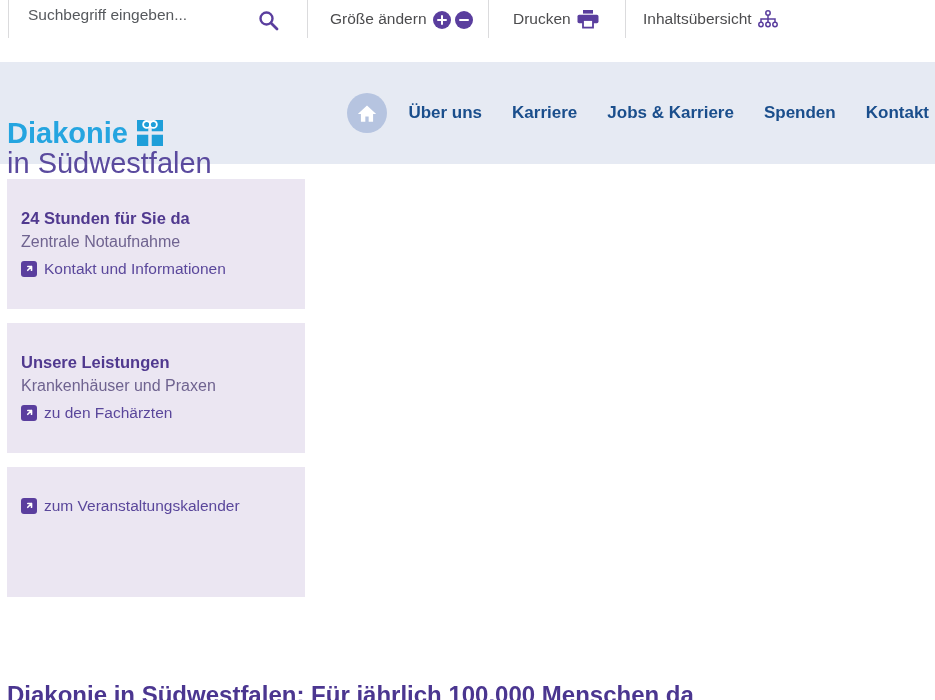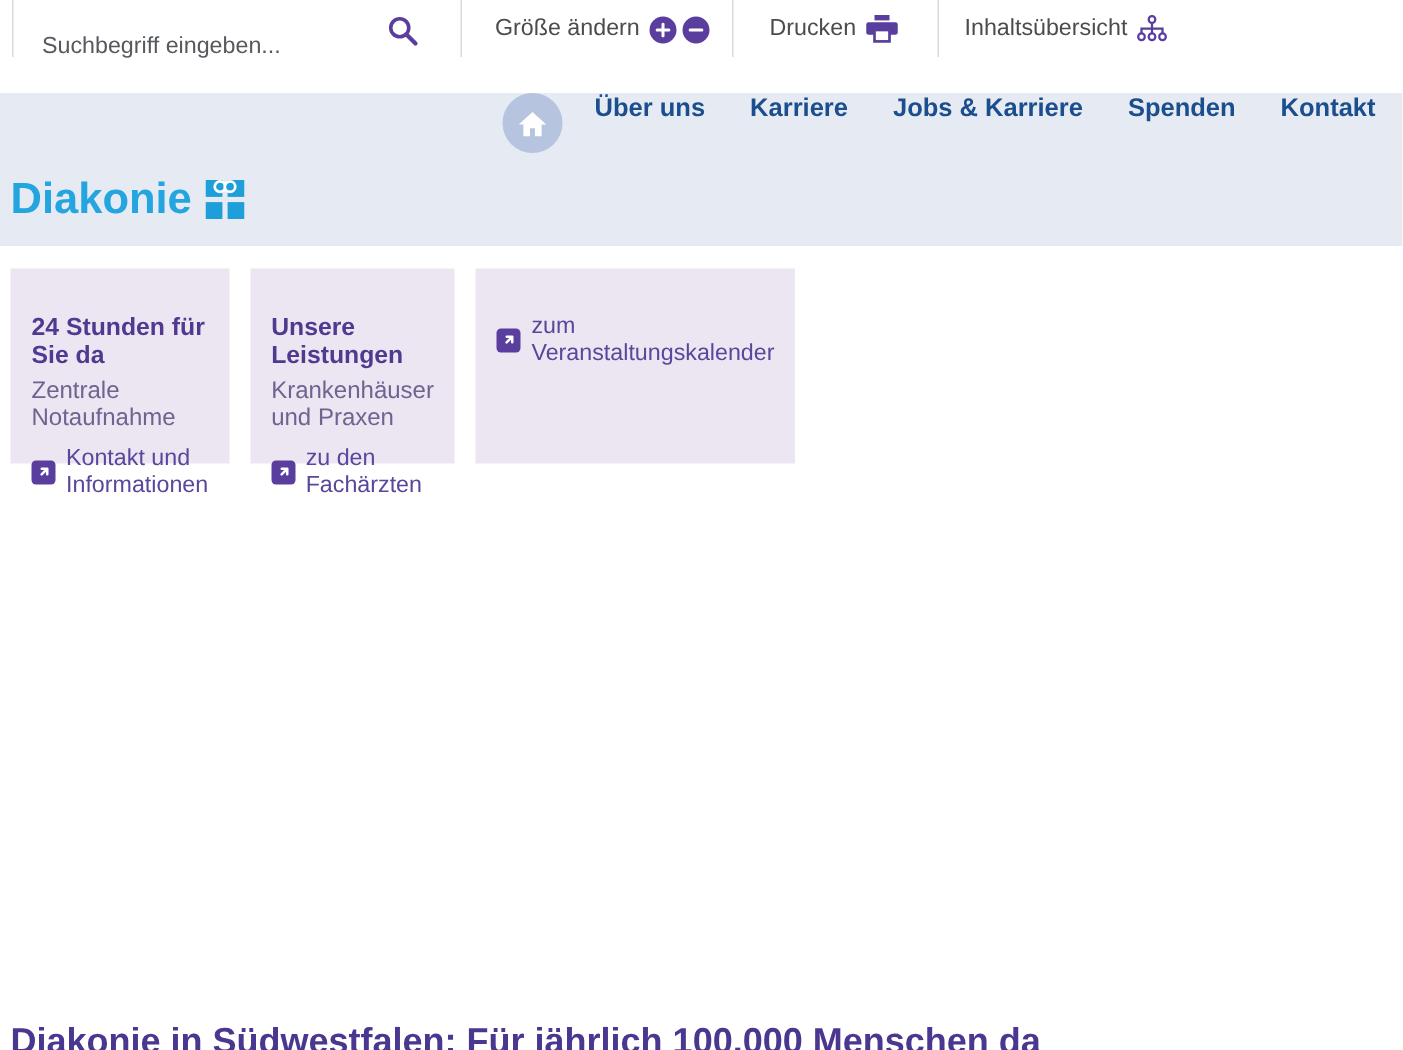--- a/index.html
+++ b/index.html
@@ -12,21 +12,21 @@
   }
 
   
   .topbar { position: absolute; left: 0; top: 0; width: 935px; height: 38px; background: #fff; }
   .tb-divider { position: absolute; top: 0; width: 1px; height: 38px; background: #dbdbdd; }
   .d1 { left: 8px; } .d2 { left: 307px; } .d3 { left: 488px; } .d4 { left: 625px; }
 
   .search-input {
     position: absolute; left: 28px; top: 1px; width: 222px; height: 28px;
     border: none; outline: none; background: transparent;
-    font: 15.5px "Liberation Sans", sans-serif; color: #0f766e; padding: 0; margin-top: 16px;
+    font: 15.5px "Liberation Sans", sans-serif; color: #0f766e; padding: 0;
   }
   .search-input::placeholder { color: #56595d; opacity: 1; }
 
   .icon-btn { background: none; border: none; padding: 0; cursor: pointer; position: absolute; }
   .search-btn { left: 257px; top: 9px; width: 24px; height: 24px; }
 
   .tb-label { position: absolute; top: 0; height: 38px; line-height: 38px;
     font-size: 15.5px; color: #4c4c4e; white-space: nowrap; }
   .lbl-size { left: 330px; }
   .lbl-print { left: 513px; cursor: pointer; }
@@ -42,31 +42,31 @@
   .printer-wrap { left: 577px; top: 10px; width: 22px; height: 19px; }
   .sitemap-wrap { left: 758px; top: 10px; width: 20px; height: 18px; }
 
   
   .header { position: absolute; left: 0; top: 62px; width: 935px; height: 102px; background: #e6eaf3; }
   .logo { position: absolute; left: 7px; top: 24px; cursor: pointer; }
   .logo-line1 { display: flex; align-items: center; gap: 9px;
     font-size: 29px; font-weight: 700; color: #25a5e0; line-height: 30px; margin-top: 32px; }
   .logo-line2 { font-size: 29px; font-weight: 400; color: #5a4a9e; line-height: 31px; }
 
-  .nav { position: absolute; right: 18px; top: 0; height: 102px;
-    display: flex; align-items: flex-start; gap: 30px; }
+  .nav { position: absolute; right: 6px; top: 0; height: 102px;
+    display: flex; align-items: center; gap: 30px; }
   .home-btn { width: 40px; height: 40px; border-radius: 50%; background: #b6c4e0;
     border: none; padding: 0; cursor: pointer; margin-right: -9px;
     display: flex; align-items: center; justify-content: center; }
   .nav-link { font-size: 17px; font-weight: 700; color: #1a4e8c;
     text-decoration: none; white-space: nowrap; cursor: pointer; }
 
   
   .cards { position: absolute; left: 7px; top: 179px; width: 298px;
-    display: flex; flex-direction: row; gap: 14px; }
+    display: flex; flex-direction: column; gap: 14px; }
   .card { background: #ebe6f2; height: 130px; padding: 30px 14px 0 14px; }
   .card-title { margin: 0 0 5px 0; font-size: 16.5px; font-weight: 700; color: #50398f; }
   .card-subtitle { margin: 0 0 9px 0; font-size: 16px; font-weight: 400; color: #6f6390; }
   .card-link { display: inline-flex; align-items: center; gap: 7px;
     font-size: 15.5px; color: #5a479b; text-decoration: none; cursor: pointer; }
   .link-icon { width: 16px; height: 16px; background: #5a3e9e; border-radius: 3px;
     display: inline-flex; align-items: center; justify-content: center; flex: none; }
 
   
   .main-heading { position: absolute; left: 7px; top: 681px; margin: 0;
@@ -134,20 +134,21 @@
       <span>Diakonie</span>
       <svg width="26" height="26" viewBox="0 0 27 27">
         <rect x="0" y="0" width="11.7" height="11.7" fill="#1f9fd9"></rect>
         <rect x="15.3" y="0" width="11.7" height="11.7" fill="#1f9fd9"></rect>
         <rect x="0" y="15.3" width="11.7" height="11.7" fill="#1f9fd9"></rect>
         <rect x="15.3" y="15.3" width="11.7" height="11.7" fill="#1f9fd9"></rect>
         <circle cx="10" cy="4.6" r="3.6" fill="#1f9fd9" stroke="#ffffff" stroke-width="1.9"></circle>
         <circle cx="17" cy="4.6" r="3.6" fill="#1f9fd9" stroke="#ffffff" stroke-width="1.9"></circle>
       </svg>
     </div>
+    <div class="logo-line2">in Südwestfalen</div>
   </div>
 
   <nav class="nav">
     <button class="home-btn">
       <svg width="20" height="19" viewBox="0 0 24 22">
         <path d="M12 1.5 L23 11.5 H19.3 V21 H14 V14.6 H10 V21 H4.7 V11.5 H1 Z" fill="#ffffff"></path>
       </svg>
     </button>
     <a class="nav-link">Über uns</a>
     <a class="nav-link">Karriere</a>

